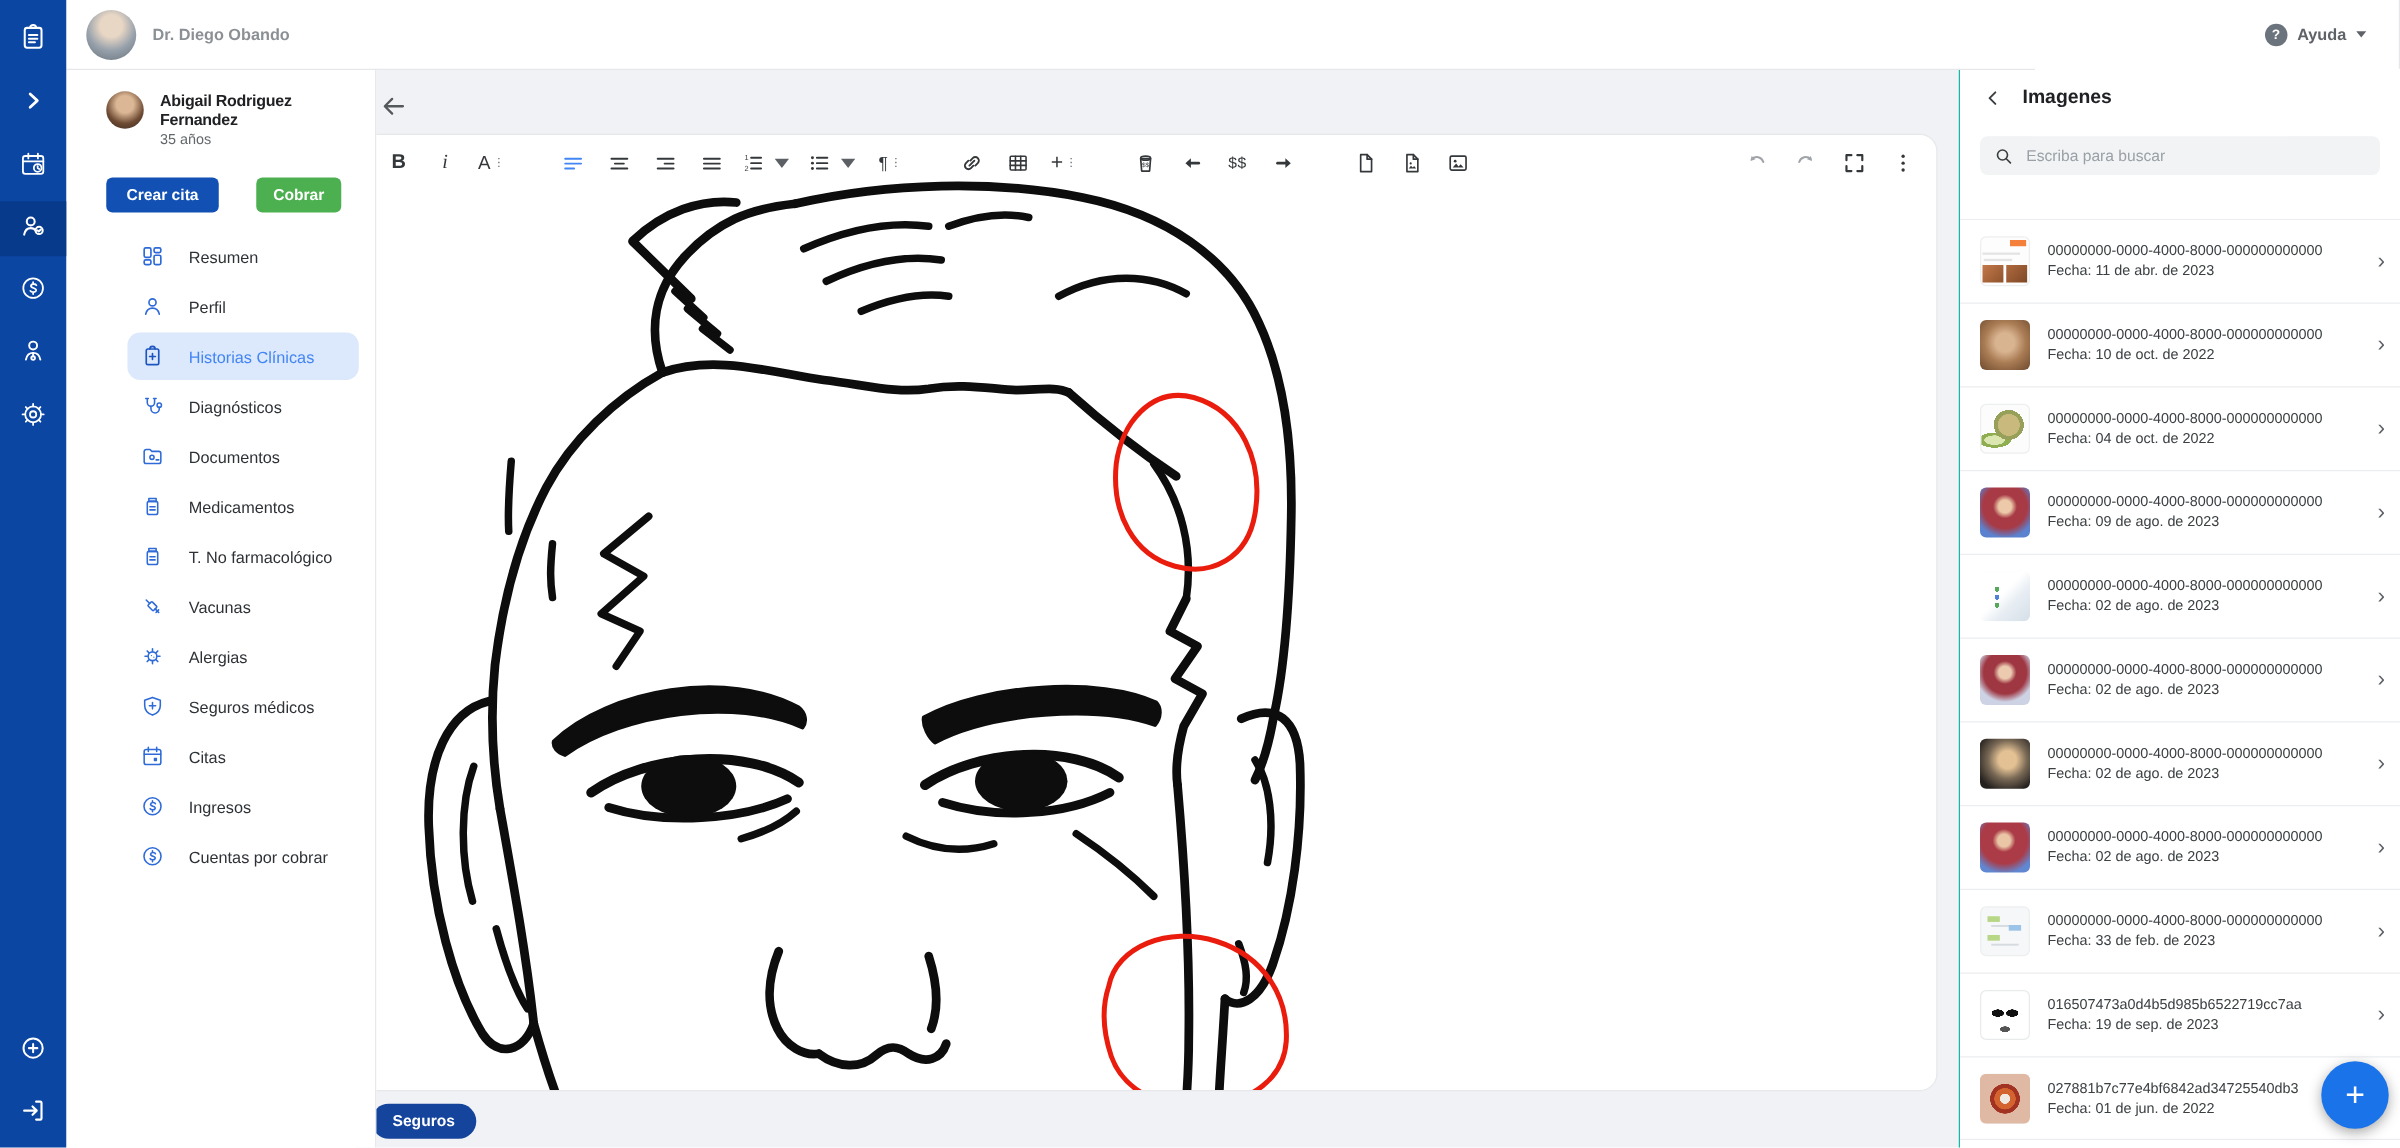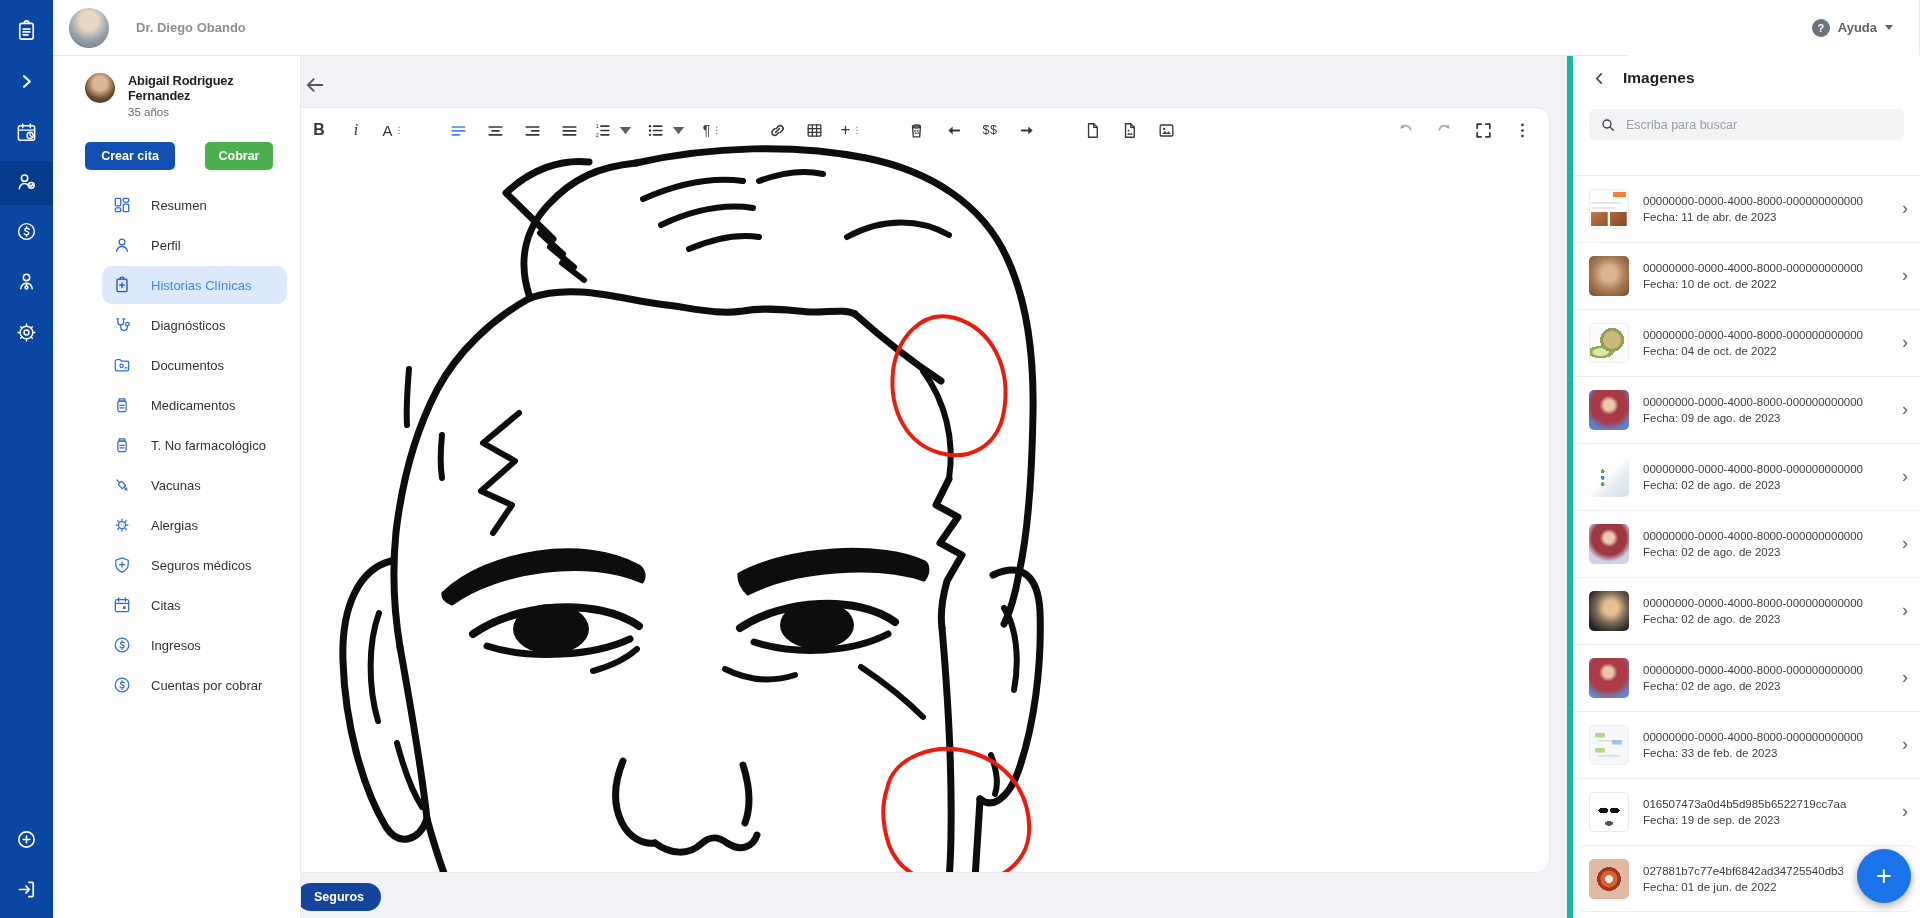--- a/index.html
+++ b/index.html
@@ -9,21 +9,21 @@
 
   
   .nav { position:absolute; left:0; top:0; width:53px; height:918px; background:#0b46a3; z-index:4; }
   .nav-item { position:absolute; left:0; width:53px; height:44px; display:flex; align-items:center; justify-content:center; color:#fff; cursor:pointer; }
   .nav-item.active { background:#083a8c; }
   .nav-item svg { width:23px; height:23px; }
 
   
   .topbar { position:absolute; left:53px; top:0; right:0; height:55px; background:#fff; display:flex; align-items:center; z-index:3; }
   .topbar-border { position:absolute; left:53px; top:55px; width:1575px; height:1px; background:#e5e7ea; z-index:3; }
-  .tb-left { display:flex; align-items:center; gap:27px; padding-left:16px; }
+  .tb-left { display:flex; align-items:center; gap:13px; padding-left:16px; }
   .avatar-doc { width:40px; height:40px; border-radius:50%;
     background:radial-gradient(circle at 50% 32%,#e9d7c5 0 26%,#97a1ab 58%,#66707a); }
   .doctor-name { font-weight:bold; color:#8b9095; font-size:13px; }
   .tb-right { margin-left:auto; display:flex; align-items:center; height:100%; }
   .help-group { display:flex; align-items:center; gap:8px; padding-right:26px; cursor:pointer; }
   .help-circ { width:18px; height:18px; border-radius:50%; background:#6b737c; color:#fff; font-size:11px; font-weight:bold; display:flex; align-items:center; justify-content:center; }
   .help-label { color:#5f6368; font-weight:bold; font-size:13px; }
   .caret-dn { width:0; height:0; border-left:4px solid transparent; border-right:4px solid transparent; border-top:5px solid #5f6368; }
   .tb-divider { width:1px; height:55px; background:#e5e7ea; }
   .clinic { display:flex; align-items:center; gap:10px; padding:0 3px 0 13px; }
@@ -67,32 +67,32 @@
   .tb-btn .g.plus { font-size:17px; }
   .tb-btn .g.pil { font-size:14px; }
   .dots { color:#5c6064; font-size:9px; line-height:1; letter-spacing:0; }
   .tb-right-group { position:absolute; right:14px; top:7px; display:flex; gap:13px; }
   .tb-right-group .tb-btn { margin-right:0; }
   .tb-btn.dim { color:#a0a4a9; }
   .canvas-svg { position:absolute; left:3px; top:33px; }
   .save-btn { position:absolute; left:12px; top:828px; height:28px; padding:0 17px; border-radius:14px; background:#14449c; color:#fff; font-weight:bold; font-size:12.5px; }
 
   
-  .panel { position:absolute; left:1567px; top:55px; right:0; bottom:0; background:#fff; border-left:6px solid #14b8a6; z-index:2; }
+  .panel { position:absolute; left:1567px; top:55px; right:0; bottom:0; background:#fff; border-left:1px solid #14b8a6; z-index:2; }
   .panel-head { display:flex; align-items:center; gap:15px; padding:14px 0 0 18px; }
   .panel-back { color:#3c4043; display:flex; }
   .panel-back svg { width:17px; height:17px; }
   .panel-title { font-size:15.5px; font-weight:bold; color:#202124; }
   .search { margin:22px 16px 0; height:31px; background:#f1f3f4; border-radius:6px; display:flex; align-items:center; padding:12px 11px; gap:10px; }
   .search svg { width:16px; height:16px; color:#3c4043; flex:none; }
   .search input { border:0; background:none; outline:none; font-size:12.5px; color:#202124; width:100%; font-family:inherit; }
   .search input::placeholder { color:#9aa0a6; }
   .img-list { position:absolute; top:120px; left:0; right:0; bottom:0; overflow:hidden; }
   .img-item { height:67px; display:flex; align-items:center; border-top:1px solid #ebedf0; padding:0 12px 0 16px; cursor:pointer; }
-  .img-item:last-child { border-bottom:1px solid #ebedf0;border-radius:14px; }
+  .img-item:last-child { border-bottom:1px solid #ebedf0; }
   .thumb { width:40px; height:40px; border-radius:5px; margin-right:14px; flex:none; background-repeat:no-repeat; }
   .img-id { font-size:11.5px; color:#3c4043; margin-bottom:4px; white-space:nowrap; }
   .img-date { font-size:11.5px; color:#3c4043; }
   .chev { margin-left:auto; color:#5f6368; font-size:18px; line-height:1; padding-bottom:3px; }
 
   
   .t-doc-orange { background-color:#fdfdfd; border:1px solid #eceef0;
     background-image:linear-gradient(#f4803c,#f4803c),linear-gradient(135deg,#c4794a,#8e522c),linear-gradient(135deg,#b06a3e,#7d4826),linear-gradient(#e4e4e4,#e4e4e4),linear-gradient(#e4e4e4,#e4e4e4);
     background-size:34% 14%,44% 38%,44% 38%,80% 5%,60% 5%;
     background-position:92% 6%,6% 94%,94% 94%,10% 32%,10% 46%; }

